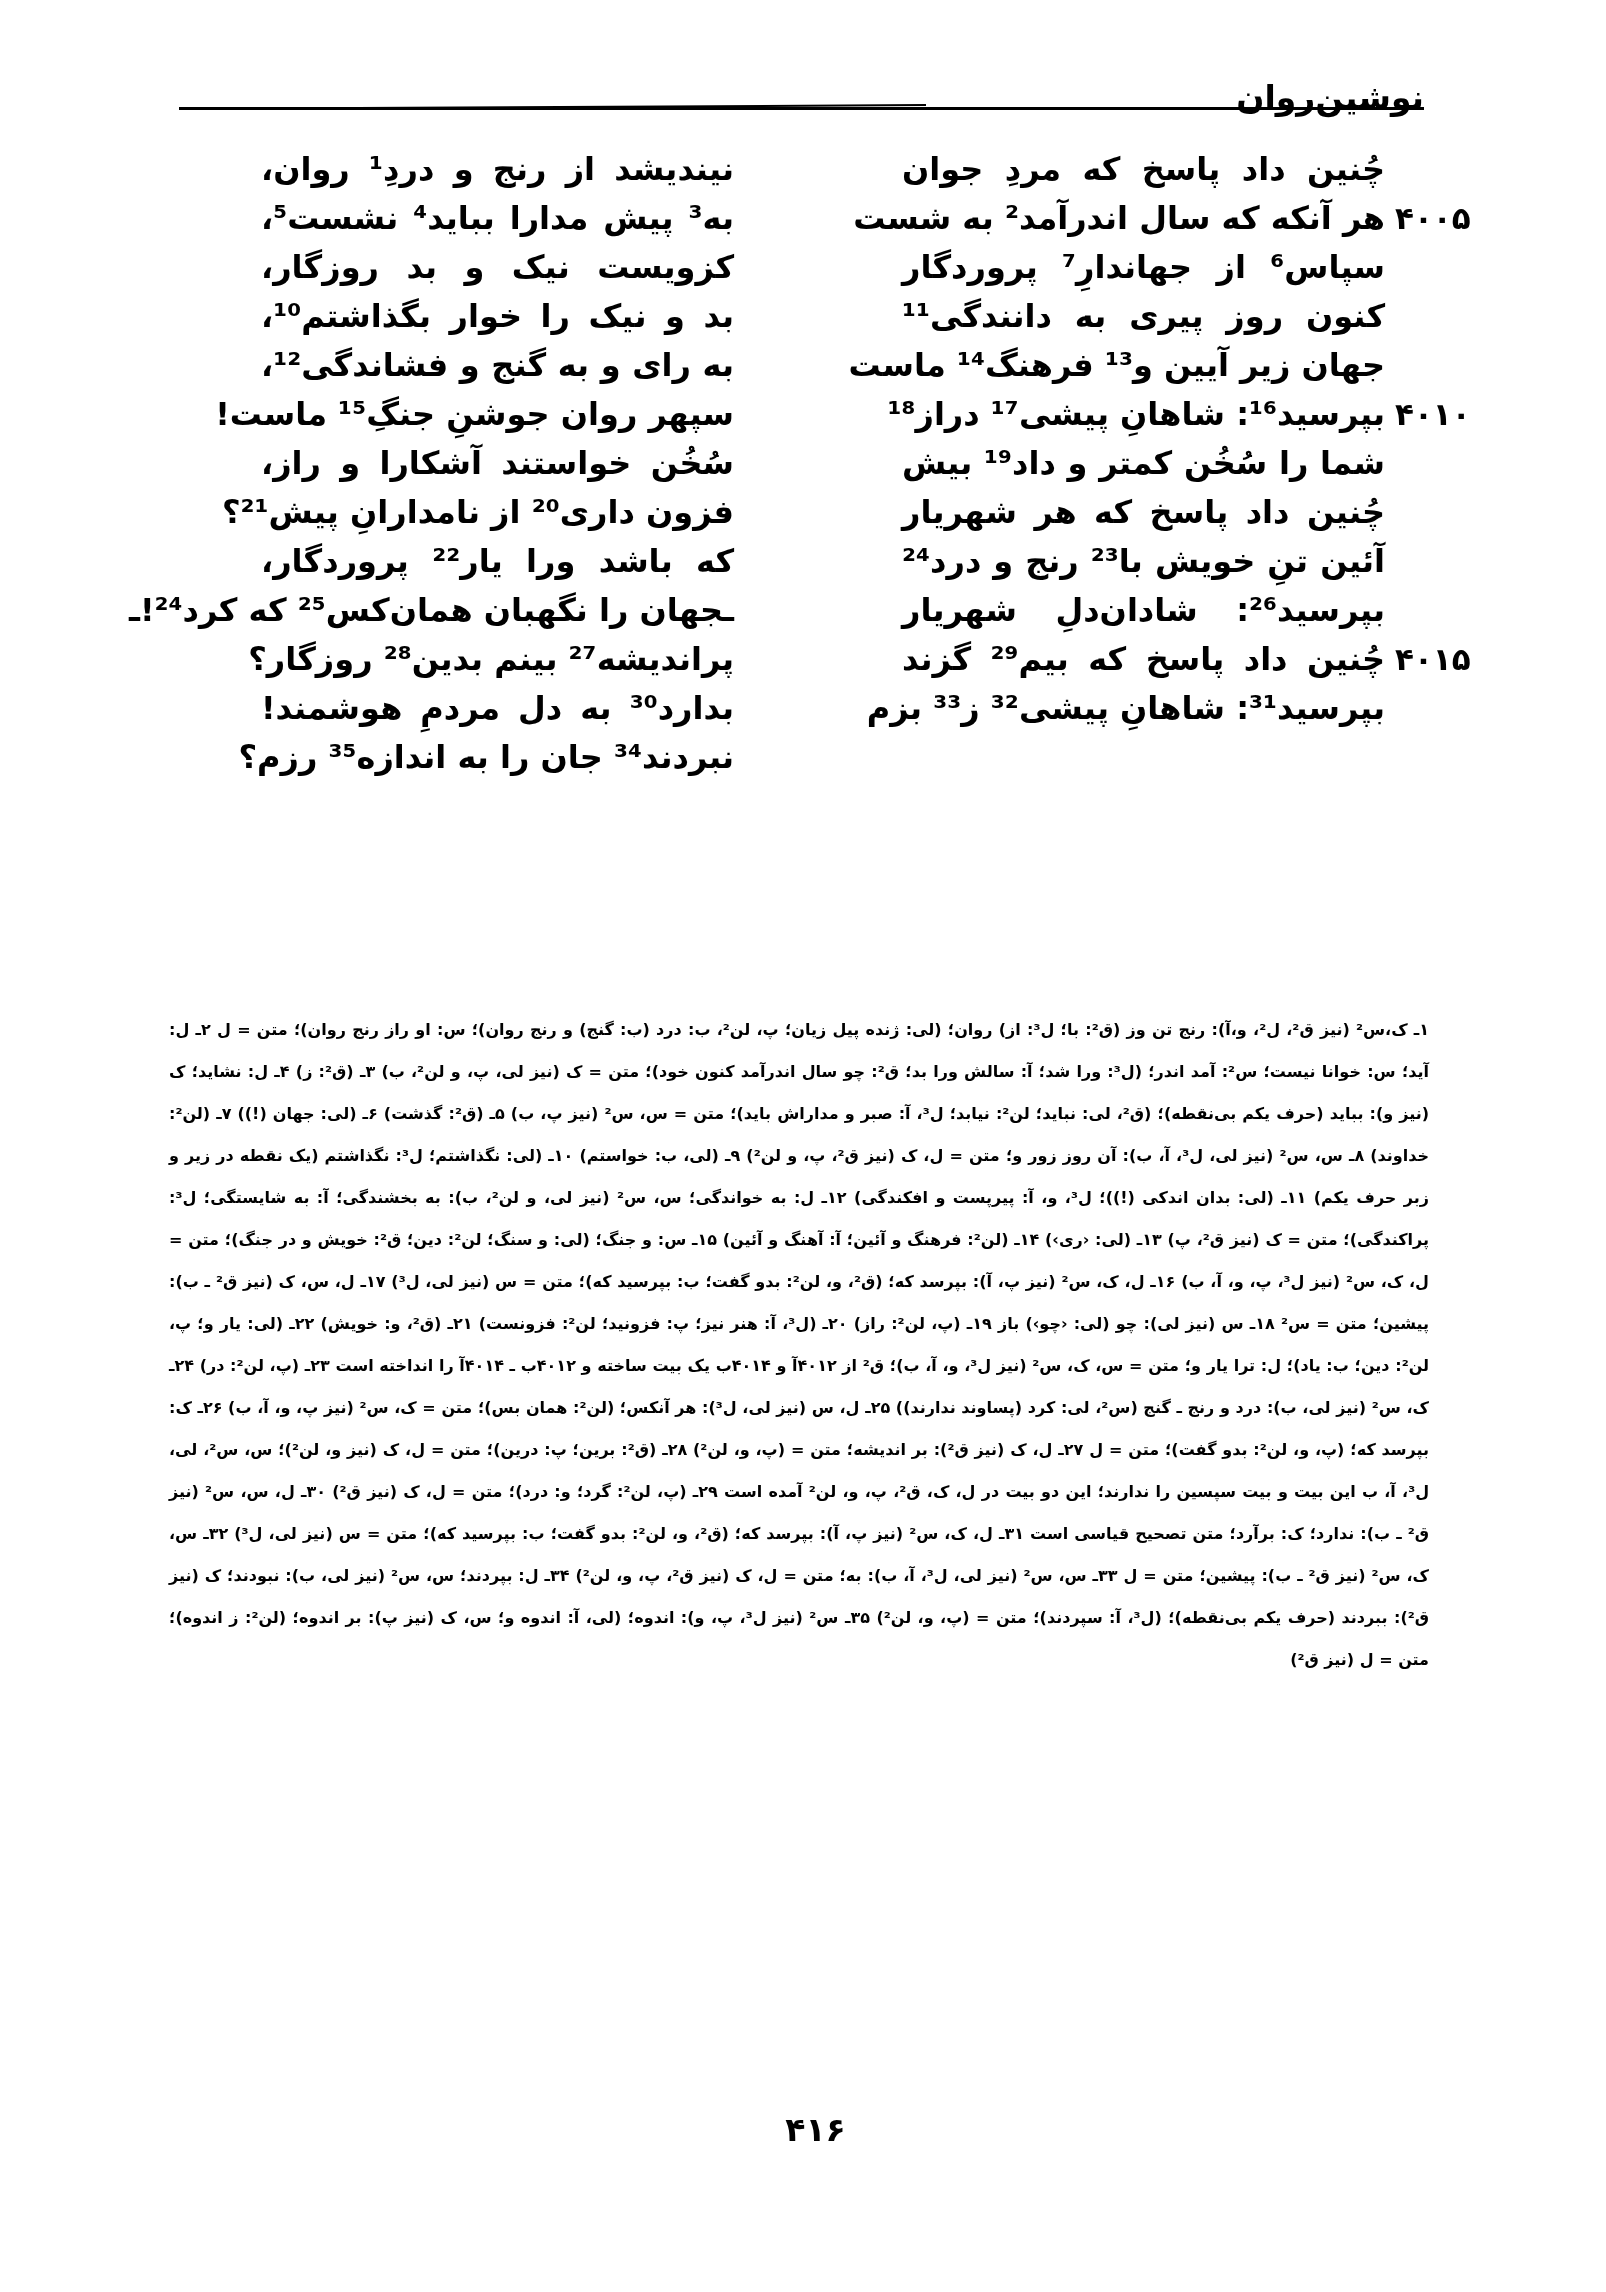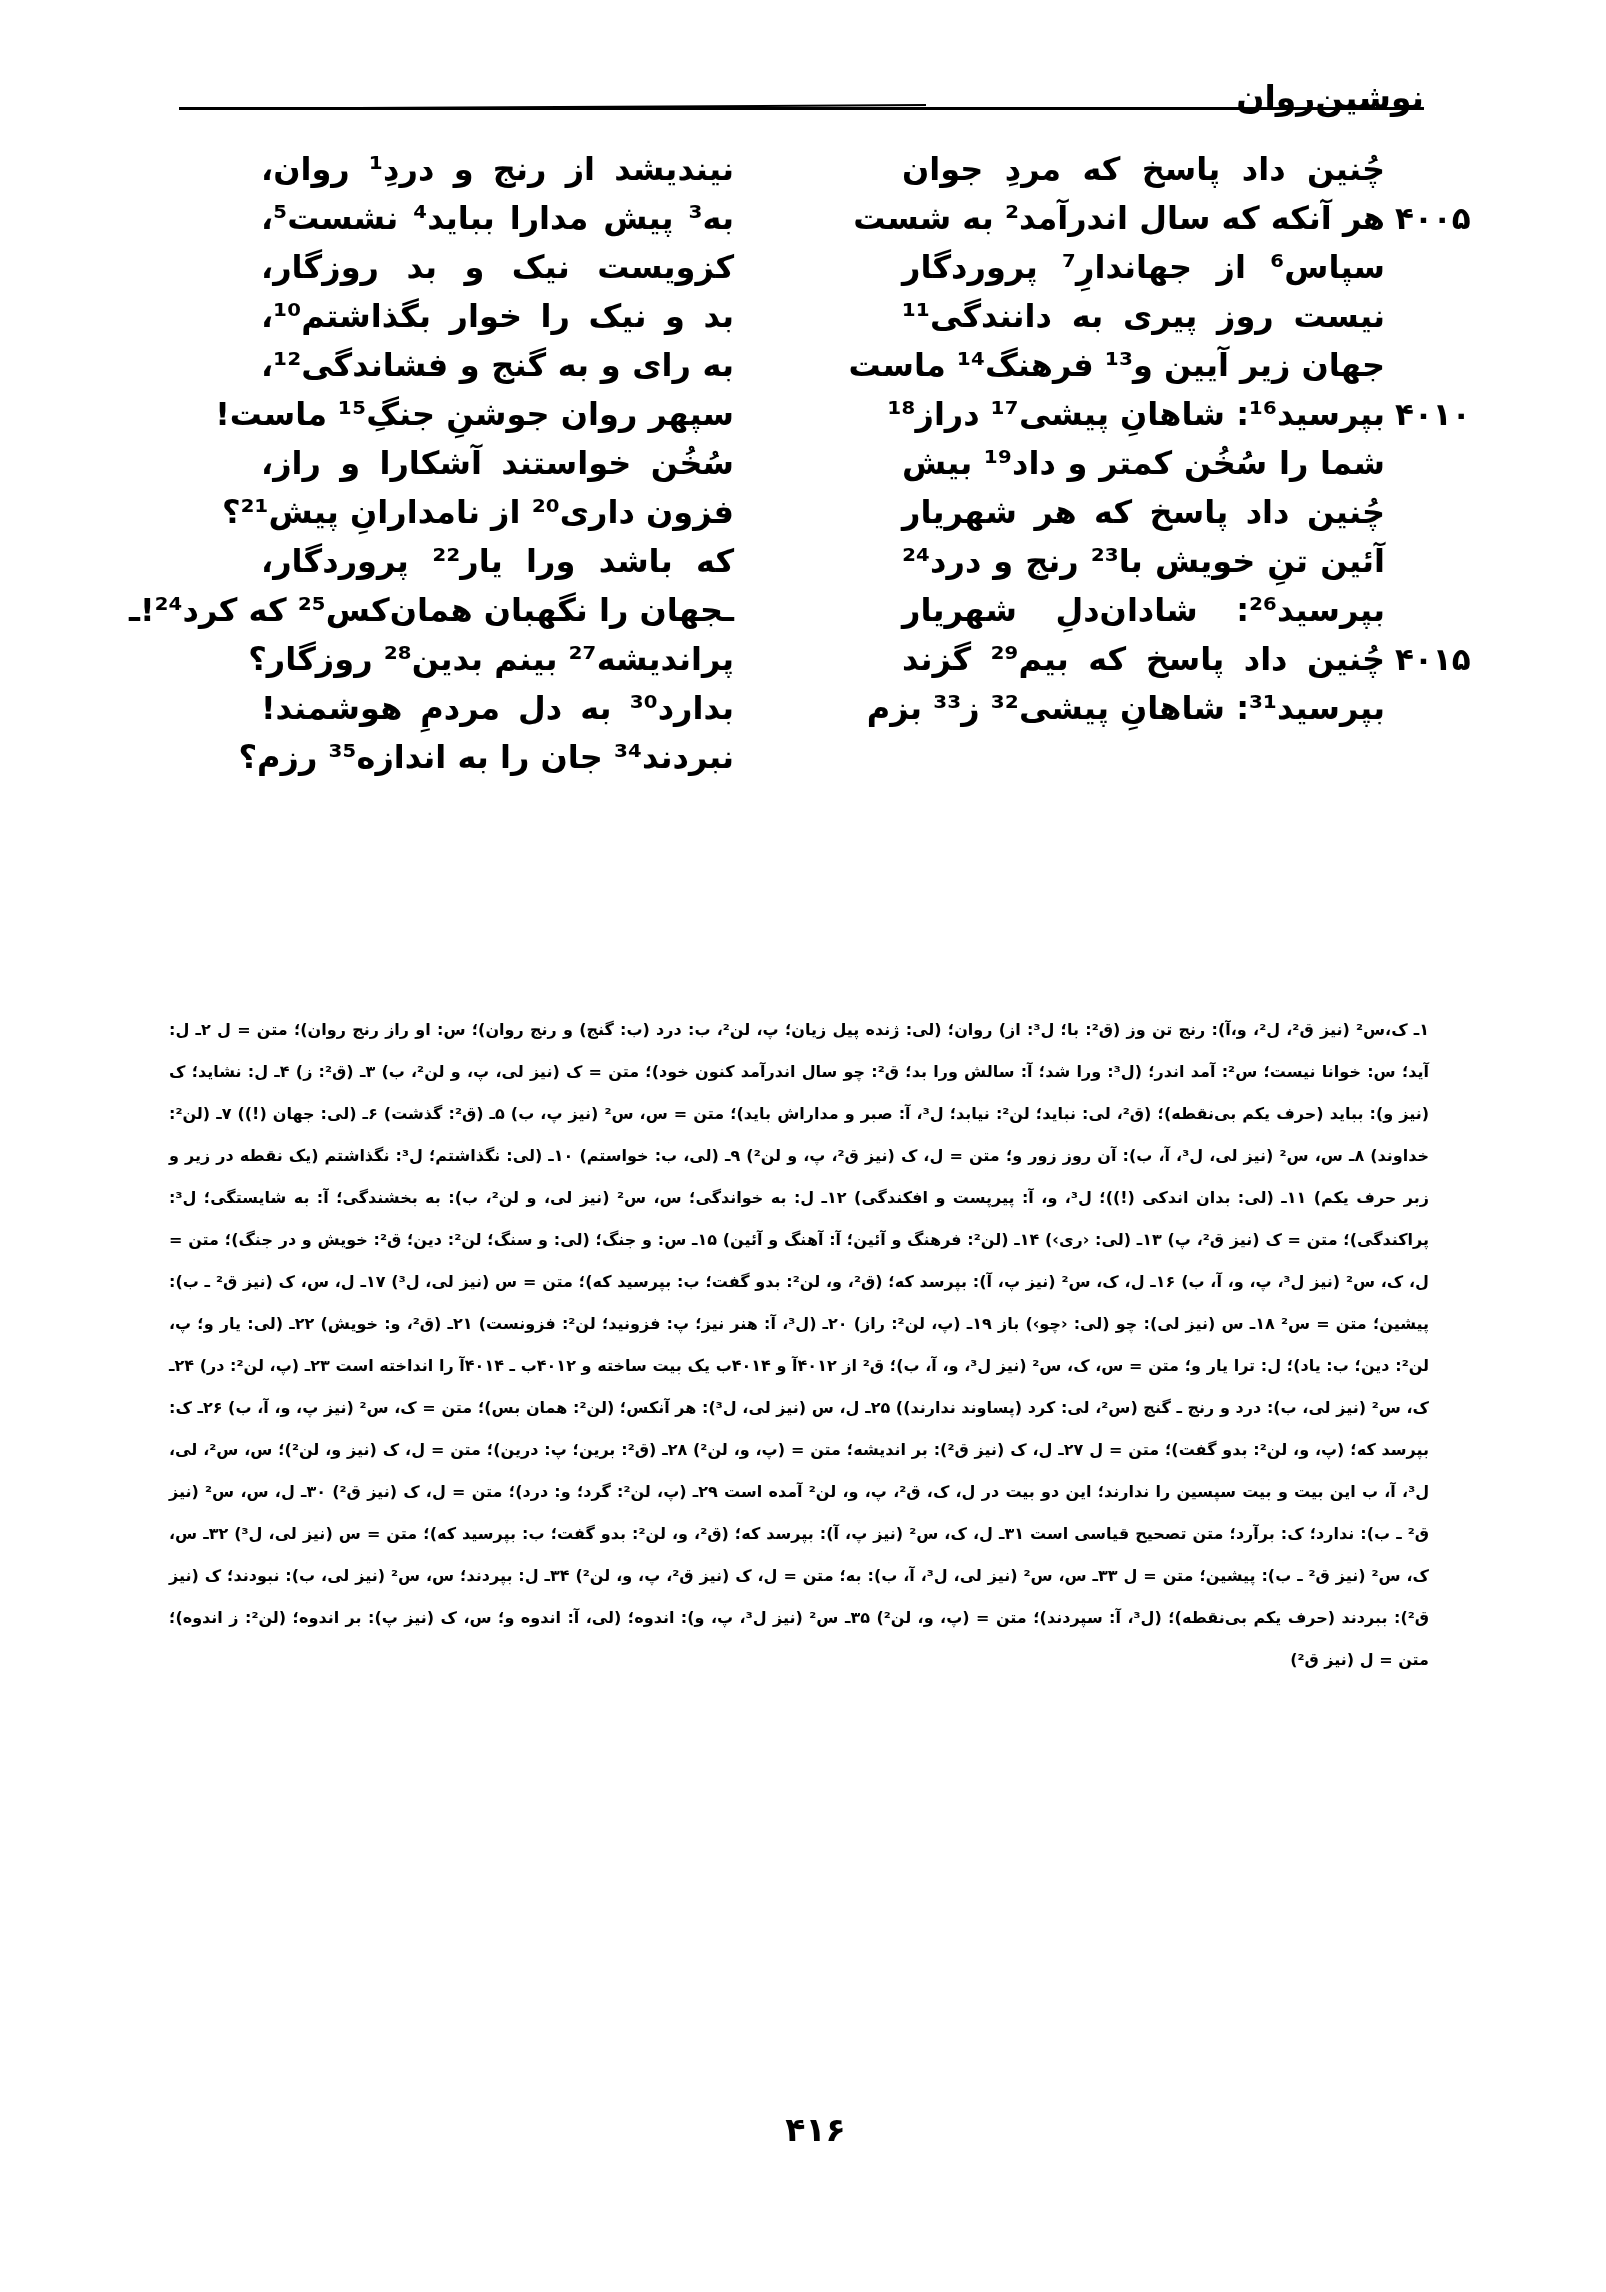--- a/index.html
+++ b/index.html
@@ -60,21 +60,21 @@
 <div class="header">
   <div class="running-title">نوشین‌روان</div>
   <div class="header-rule"></div>
 </div>
 
 <div class="verse-block">
   <div class="hemistich-col col-right">
     <div class="verse-line"><span class="verse-num"></span><span>چُنین داد پاسخ که مردِ جوان</span></div>
     <div class="verse-line"><span class="verse-num">۴۰۰۵</span><span>هر آنکه که سال اندرآمد² به شست</span></div>
     <div class="verse-line"><span class="verse-num"></span><span>سپاس⁶ از جهاندارِ⁷ پروردگار</span></div>
-    <div class="verse-line"><span class="verse-num"></span><span>نیست روز پیری به دانندگی¹¹</span></div>
+    <div class="verse-line"><span class="verse-num"></span><span>کنون روز پیری به دانندگی¹¹</span></div>
     <div class="verse-line"><span class="verse-num"></span><span>جهان زیر آیین و¹³ فرهنگ¹⁴ ماست</span></div>
     <div class="verse-line"><span class="verse-num">۴۰۱۰</span><span>بپرسید¹⁶: شاهانِ پیشی¹⁷ دراز¹⁸</span></div>
     <div class="verse-line"><span class="verse-num"></span><span>شما را سُخُن کمتر و داد¹⁹ بیش</span></div>
     <div class="verse-line"><span class="verse-num"></span><span>چُنین داد پاسخ که هر شهریار</span></div>
     <div class="verse-line"><span class="verse-num"></span><span>آئین تنِ خویش با²³ رنج و درد²⁴</span></div>
     <div class="verse-line"><span class="verse-num"></span><span>بپرسید²⁶: شادان‌دلِ شهریار</span></div>
     <div class="verse-line"><span class="verse-num">۴۰۱۵</span><span>چُنین داد پاسخ که بیم²⁹ گزند</span></div>
     <div class="verse-line"><span class="verse-num"></span><span>بپرسید³¹: شاهانِ پیشی³² ز³³ بزم</span></div>
   </div>
 

